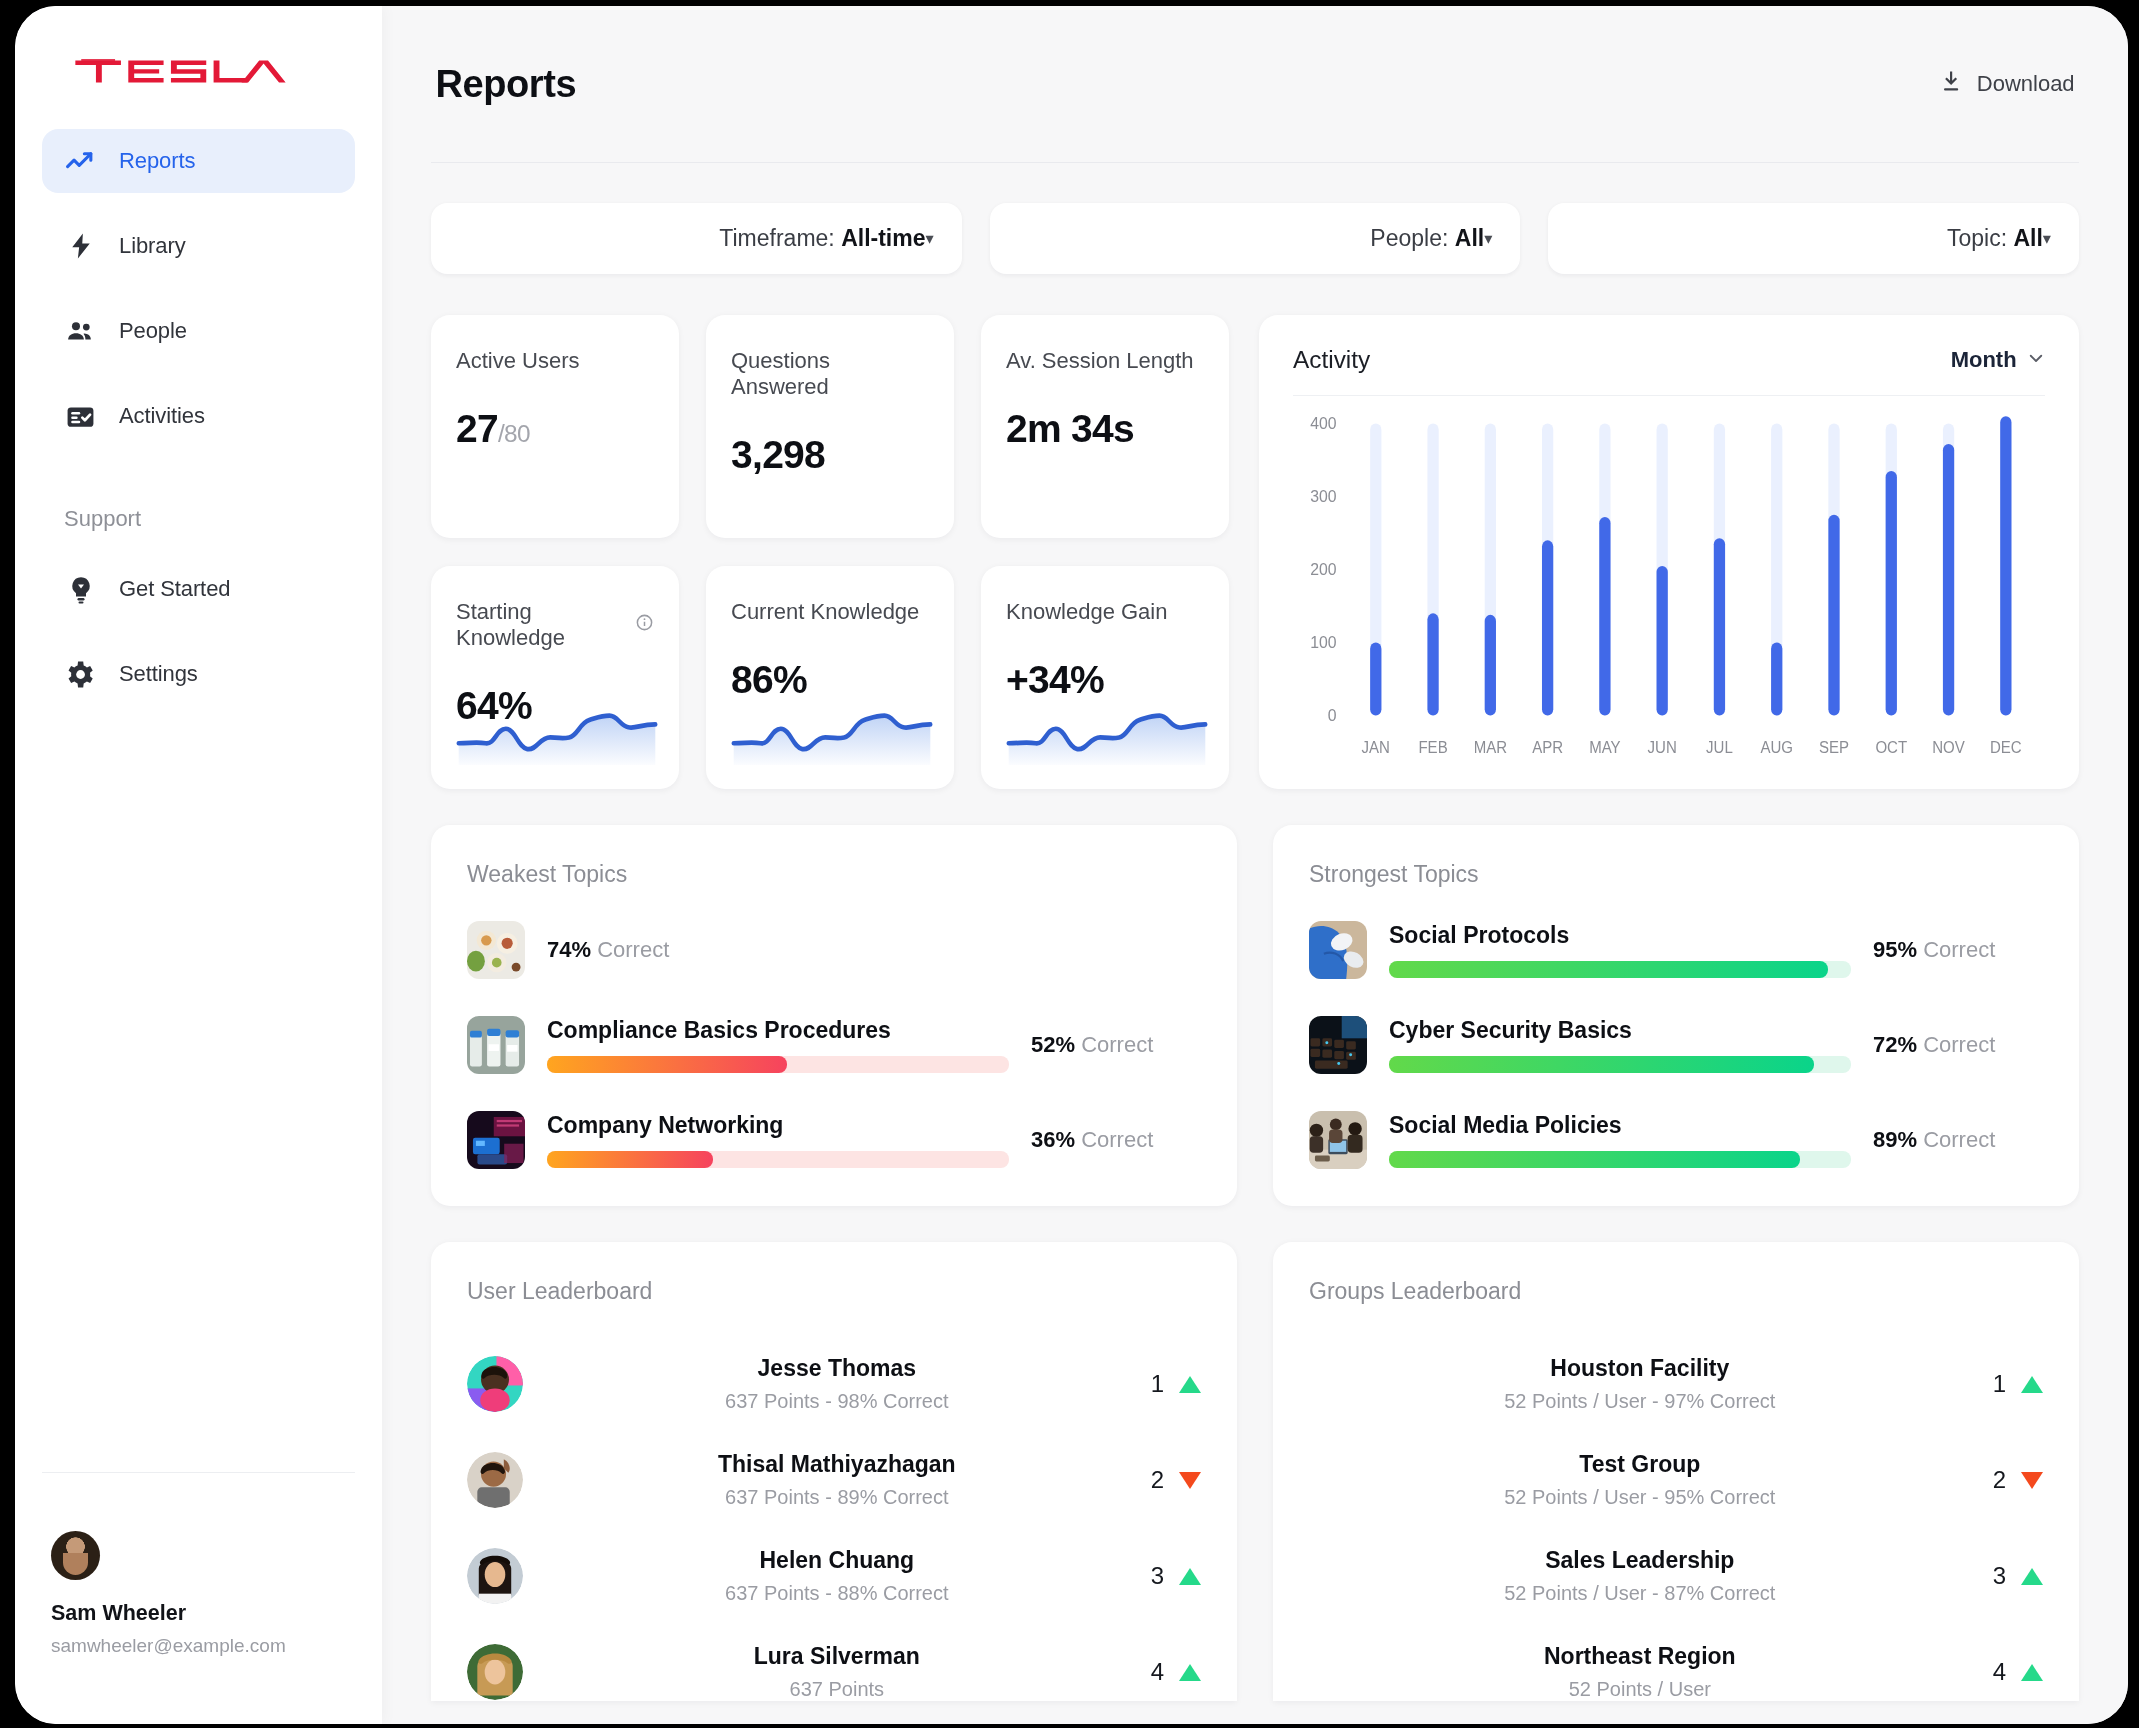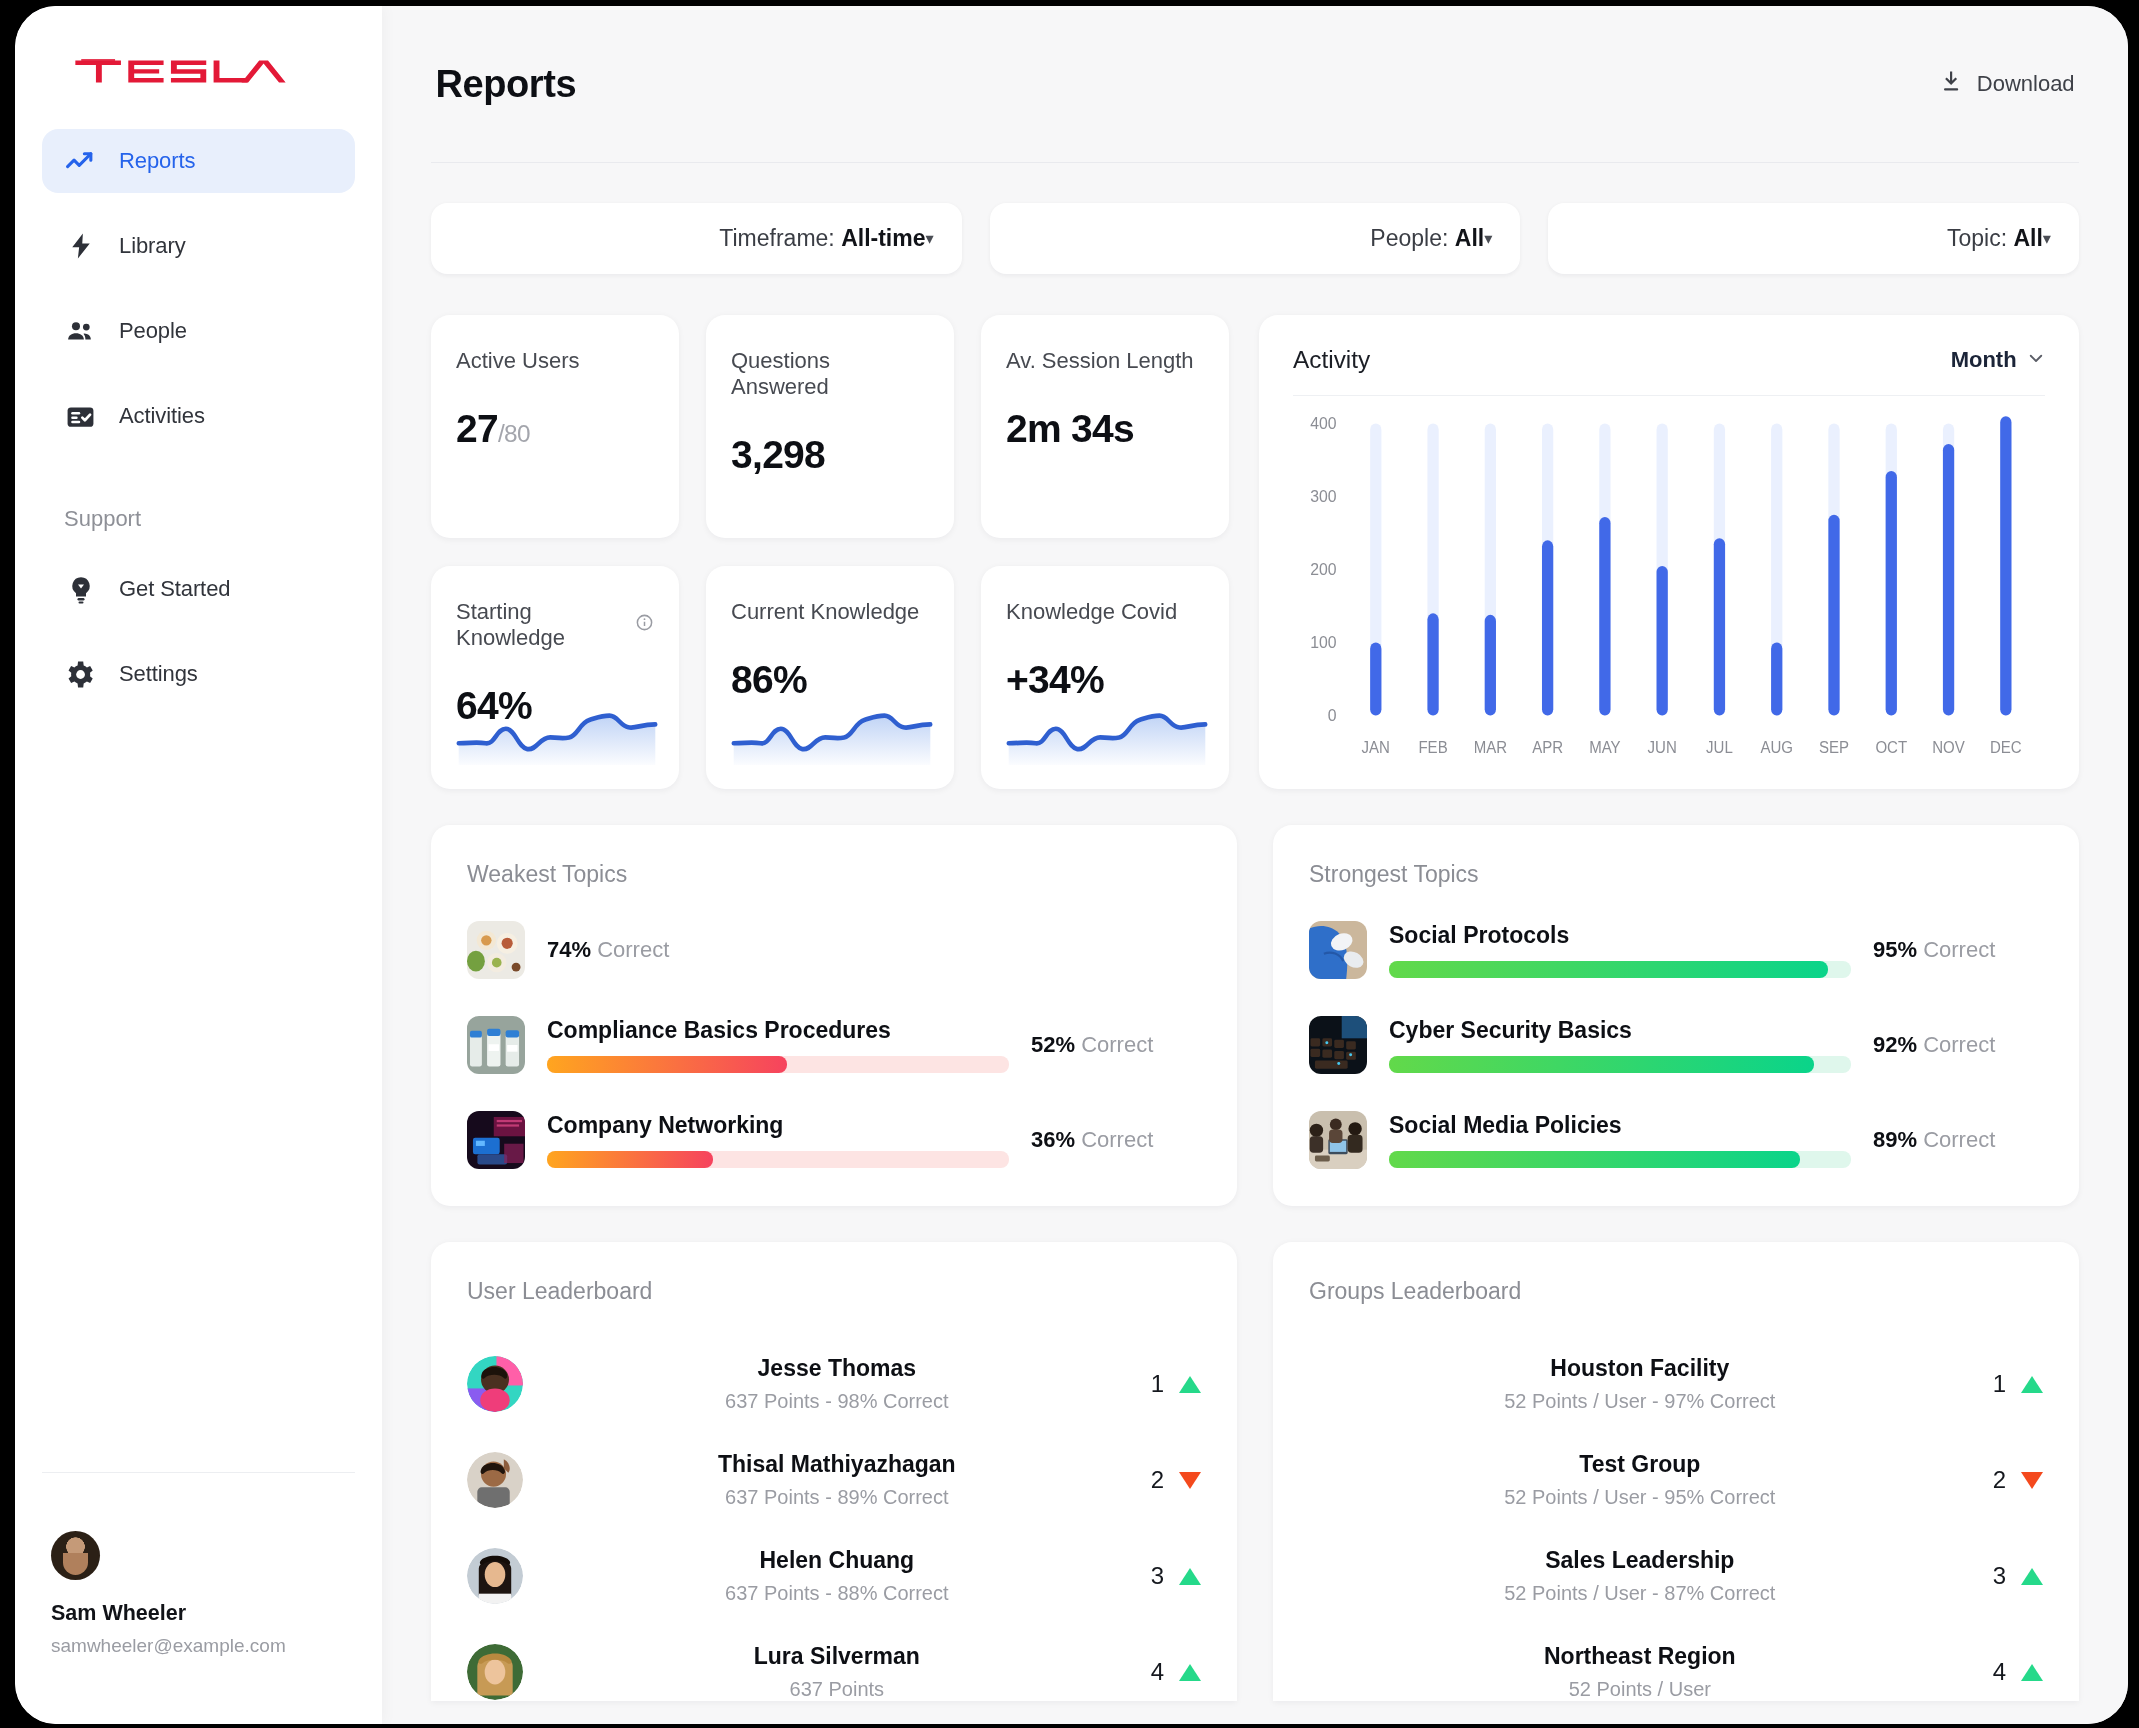--- a/index.html
+++ b/index.html
@@ -396,21 +396,21 @@
                 </linearGradient>
                   </defs>
                 <path d="M4,50 C22,50 30,48 44,50 C58,52 60,30 74,30 C88,30 92,56 106,58 C120,60 124,42 140,42 C156,42 156,44 168,42 C180,40 184,22 198,18 C212,14 216,12 228,12 C240,12 244,26 256,28 C268,30 274,24 296,24 L296,80 L4,80 Z" fill="url(#sg2)"></path>
                 <path d="M4,50 C22,50 30,48 44,50 C58,52 60,30 74,30 C88,30 92,56 106,58 C120,60 124,42 140,42 C156,42 156,44 168,42 C180,40 184,22 198,18 C212,14 216,12 228,12 C240,12 244,26 256,28 C268,30 274,24 296,24" fill="none" stroke="#2f5fd0" stroke-width="6.5" stroke-linecap="round" stroke-linejoin="round"></path>
               </svg>
             </div>
           </div>
 
           <div class="stat-card">
             <div class="stat-label">
-                <span>Knowledge Covid</span>
+                <span>Knowledge Gain</span>
               </div>
             <div class="stat-value"><span>+34%</span></div>
             <div class="spark">
               <svg width="100%" height="100%" viewBox="0 0 300 80" preserveAspectRatio="none">
                 <defs>
                     <linearGradient id="sg3" x1="0" y1="0" x2="0" y2="1">
                   <stop offset="0%" stop-color="#2f6fe0" stop-opacity="0.30"></stop>
                       <stop offset="100%" stop-color="#2f6fe0" stop-opacity="0.02"></stop>
                 </linearGradient>
                   </defs>
@@ -594,21 +594,21 @@
                 <circle cx="56" cy="52" r="2" fill="#46c8f0"></circle>
                 <circle cx="40" cy="64" r="2" fill="#46c8f0"></circle>
               </svg>
           </div>
           <div class="topic-mid">
             <div class="topic-name">Cyber Security Basics</div>
             <div class="bar-track track-strong">
               <div class="bar-fill" style="width: 92%; background: linear-gradient(90deg, rgb(98, 217, 74), rgb(10, 212, 138));"></div>
             </div>
           </div>
-          <div class="topic-pct"><b>92%</b> <span>Correct</span></div>
+          <div class="topic-pct"><b>72%</b> <span>Correct</span></div>
         </div>
 
         <div class="topic-row">
           <div class="thumb">
             <svg width="58" height="58" viewBox="0 0 78 78">
                 <rect width="78" height="78" fill="#c9bfae"></rect>
                 <rect x="0" y="52" width="78" height="26" fill="#d9cfc0"></rect>
                 <rect x="26" y="38" width="26" height="20" rx="2" fill="#3d4c5c"></rect>
                 <rect x="28" y="40" width="22" height="15" fill="#8fc4e8"></rect>
                 <circle cx="10" cy="26" r="9" fill="#2c2118"></circle>

